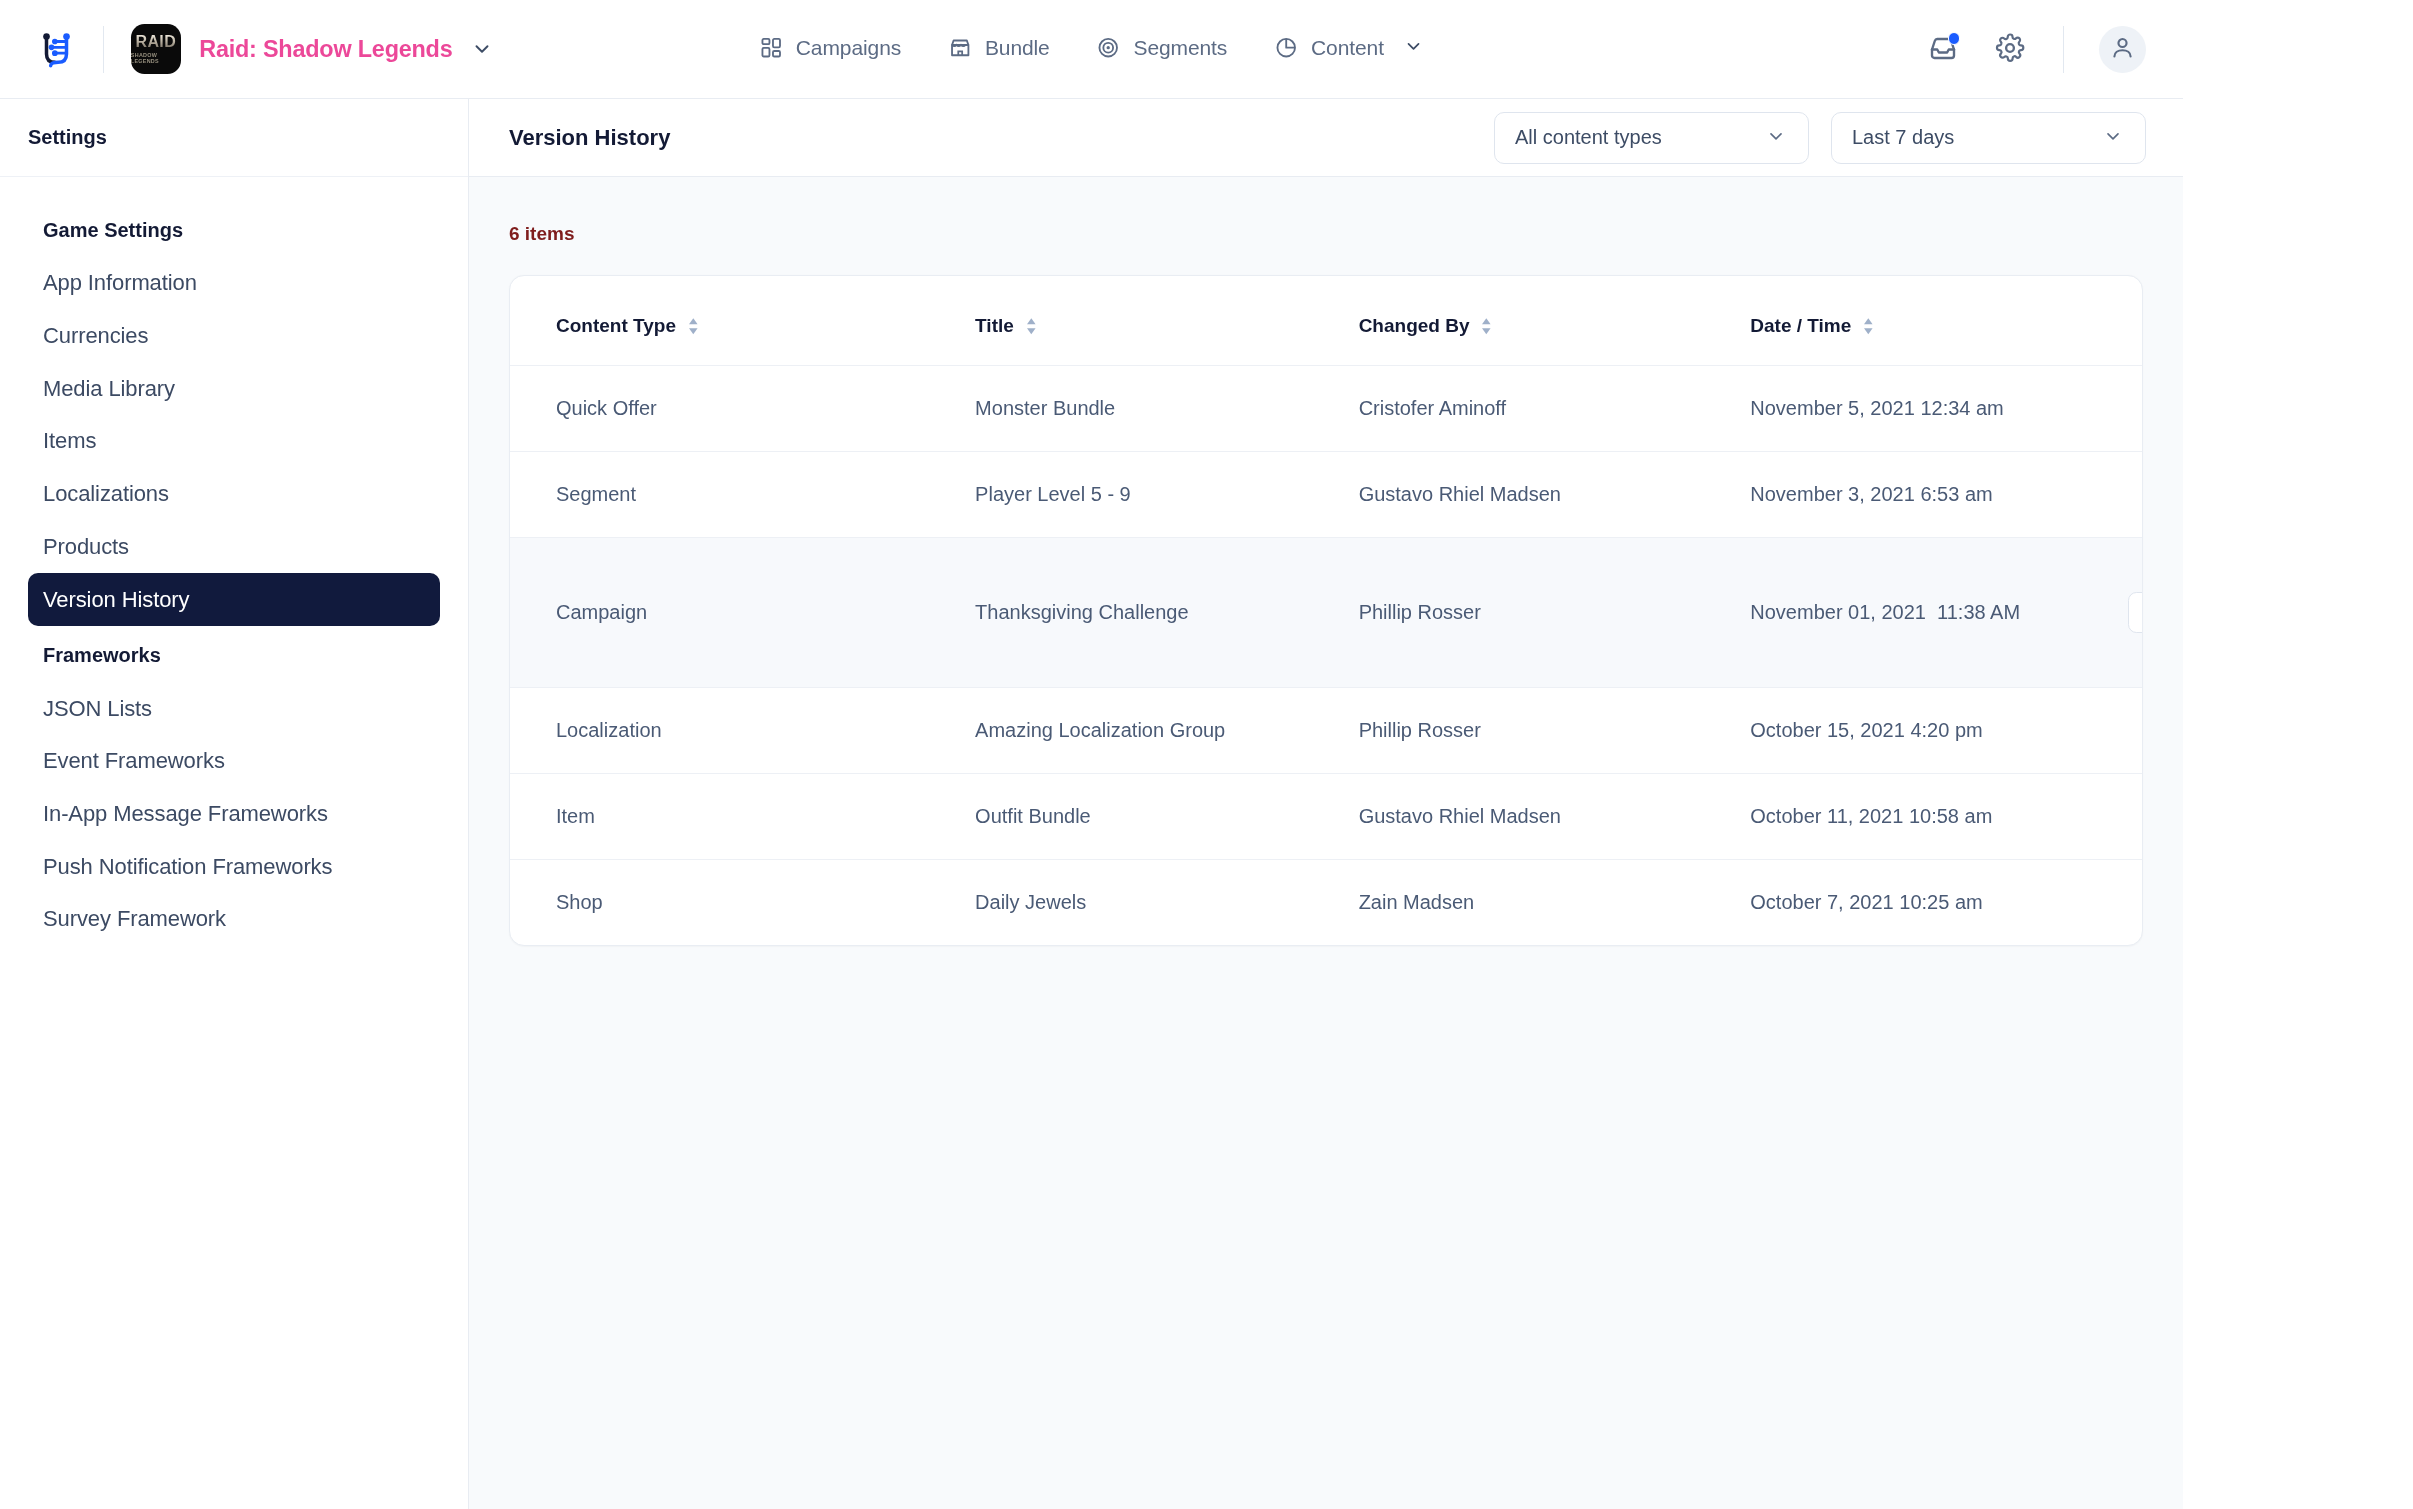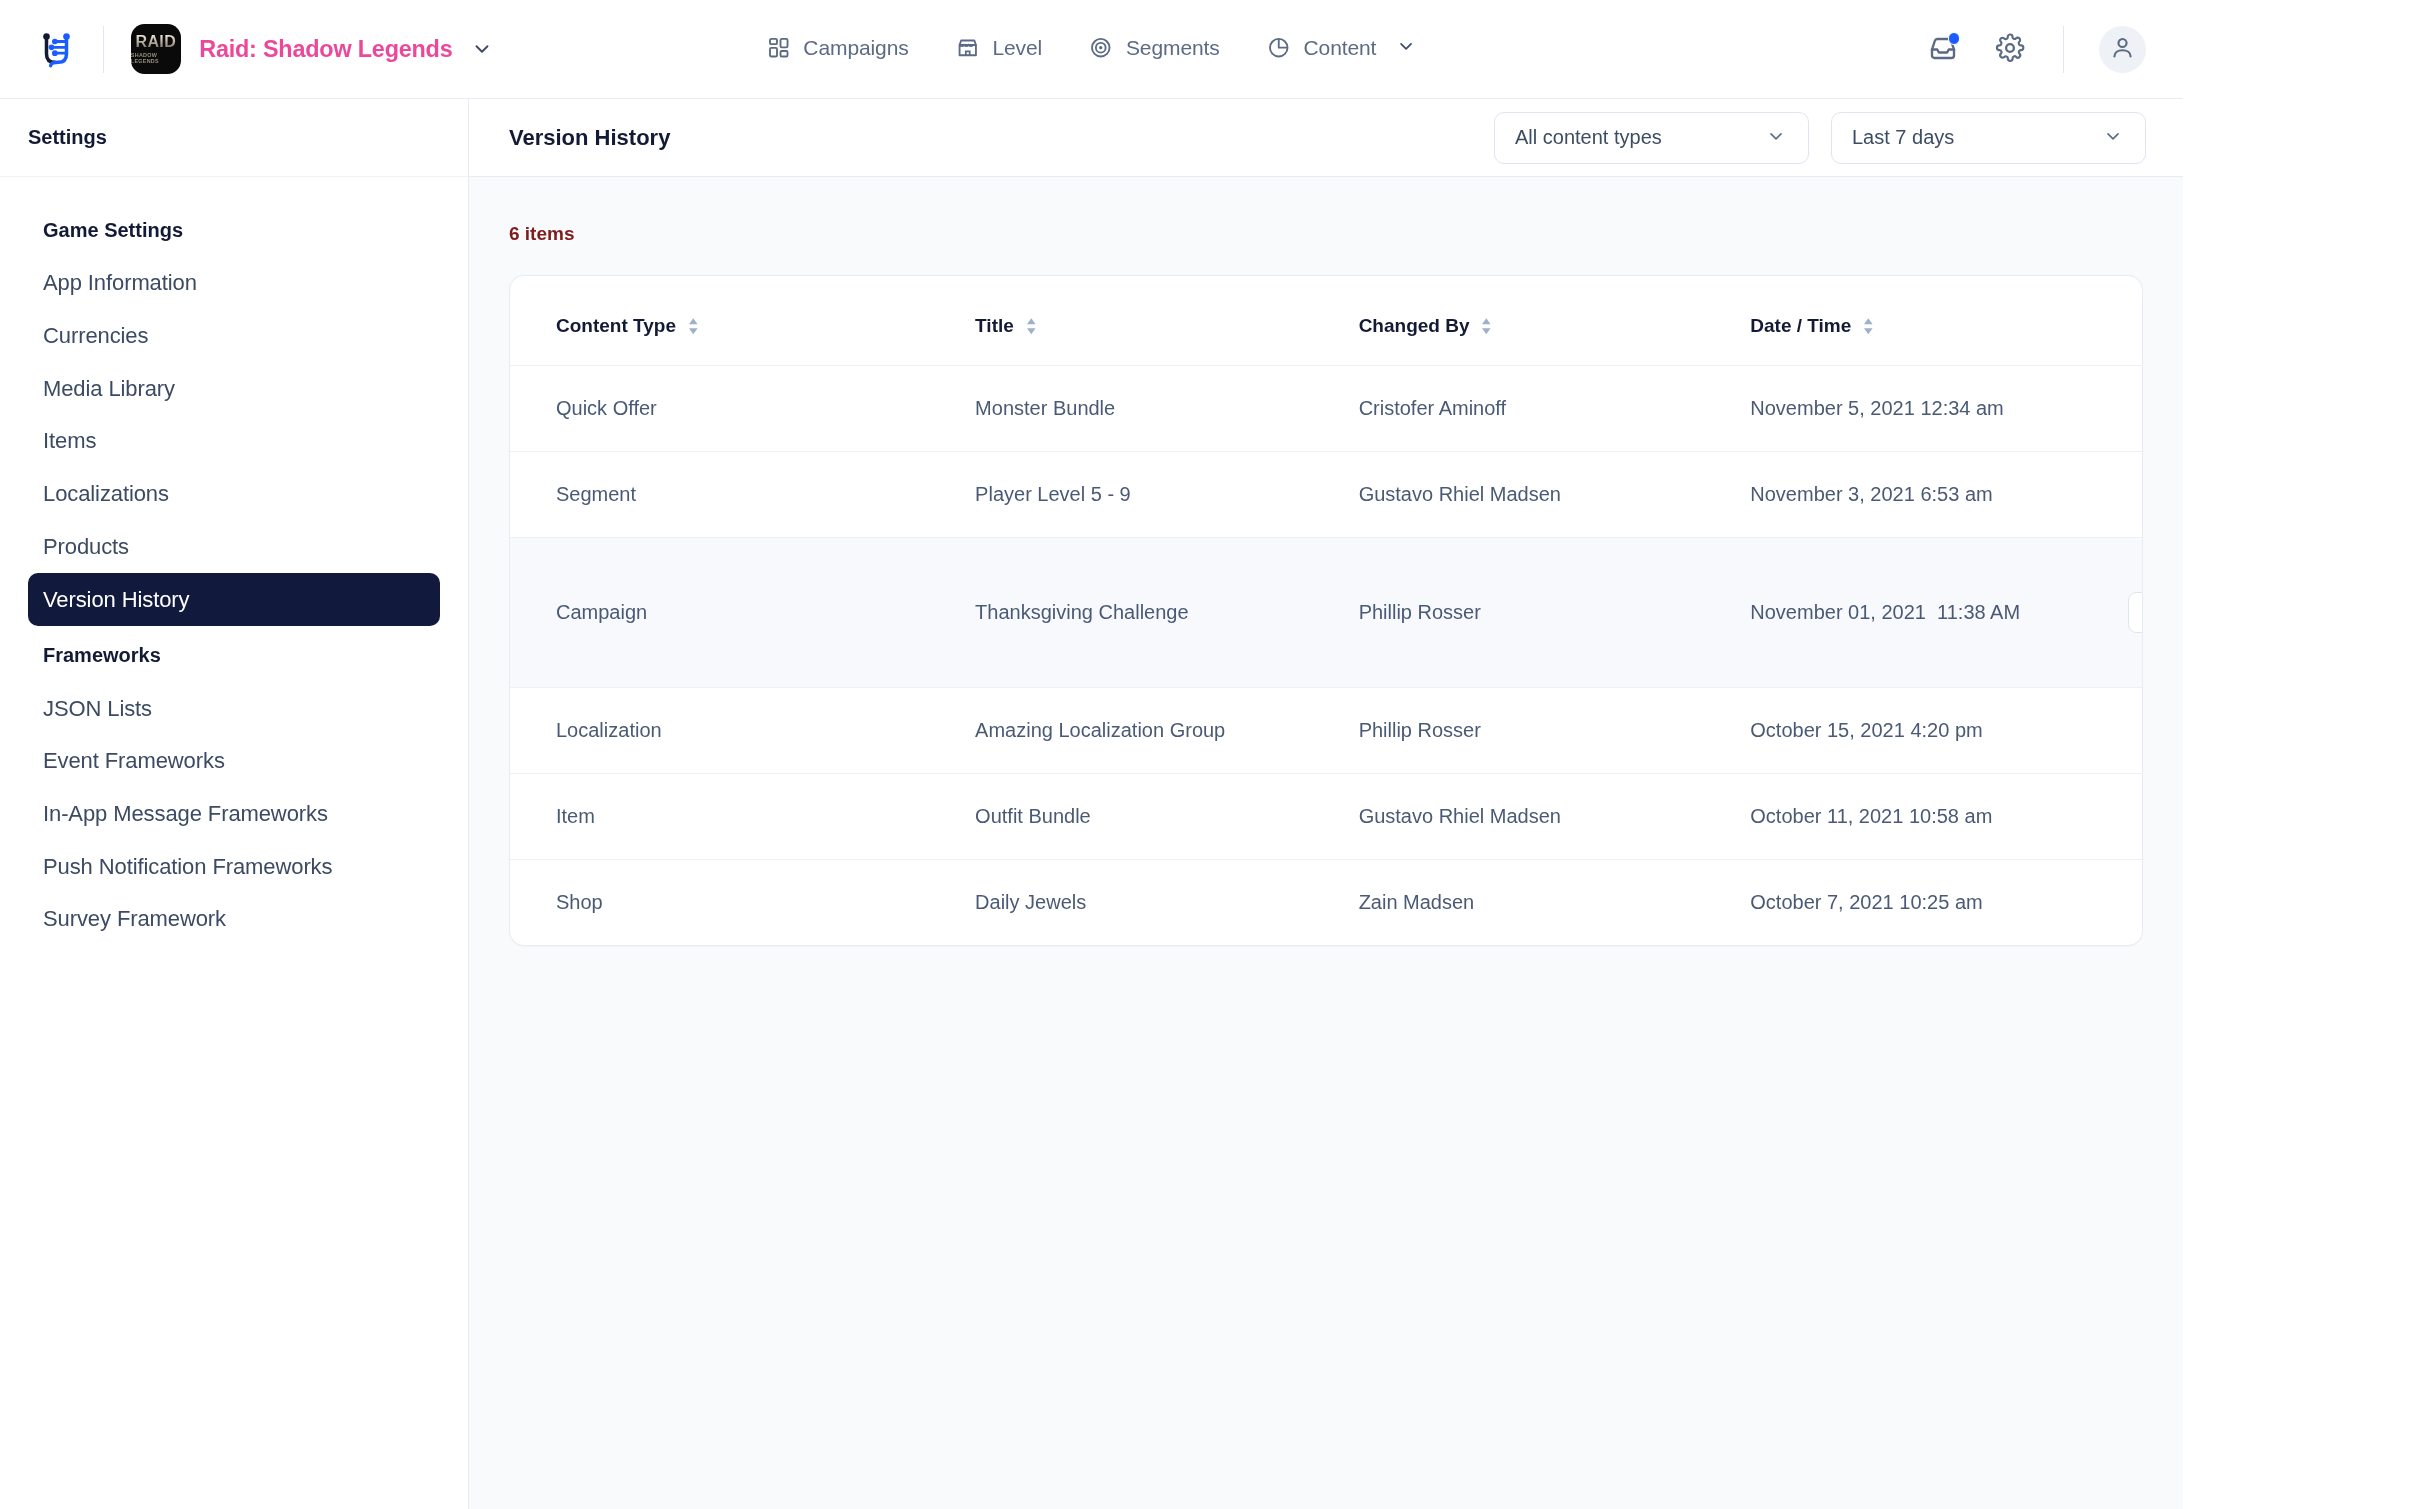--- a/index.html
+++ b/index.html
@@ -197,21 +197,21 @@
 
       <div class="nav-item">
         <span>
           <svg width="23.4" height="23.4" viewBox="0 0 24 24" fill="none">
             <path d="M3.6 9.2h16.8v10.6H3.6z" stroke="#5c6b84" stroke-width="1.9" stroke-linejoin="round"></path>
             <path d="M3.6 9.2l1.6-4.6h13.6l1.6 4.6" stroke="#5c6b84" stroke-width="1.9" stroke-linejoin="round"></path>
             <path d="M3.6 9.2c1.4 1.8 3.3 1.8 4.6 0 1.3 1.8 3.2 1.8 4.6 0 1.4 1.8 3.3 1.8 4.6 0" stroke="#5c6b84" stroke-width="1.7"></path>
             <path d="M10 19.8v-4.1h4v4.1" stroke="#5c6b84" stroke-width="1.8"></path>
           </svg>
         </span>
-        <span class="nav-label">Level</span>
+        <span class="nav-label">Bundle</span>
       </div>
 
       <div class="nav-item">
         <span>
           <svg width="23.4" height="23.4" viewBox="0 0 24 24" fill="none">
             <circle cx="12" cy="12" r="9" stroke="#5c6b84" stroke-width="1.9"></circle>
             <circle cx="12" cy="12" r="5" stroke="#5c6b84" stroke-width="1.9"></circle>
             <circle cx="12" cy="12" r="1.7" fill="#5c6b84"></circle>
           </svg>
         </span>

